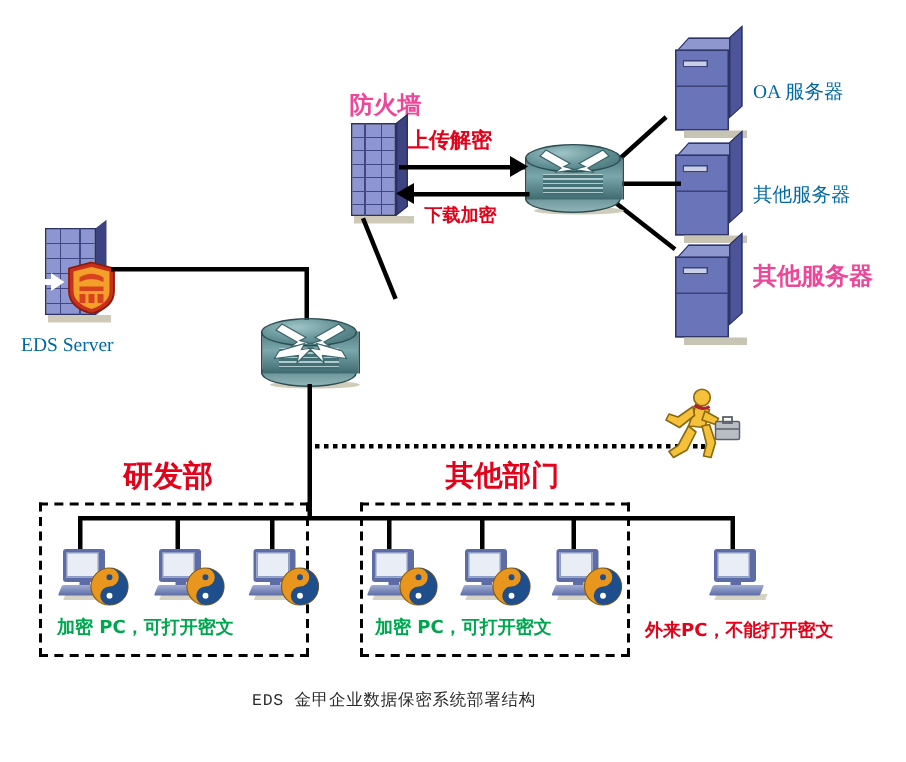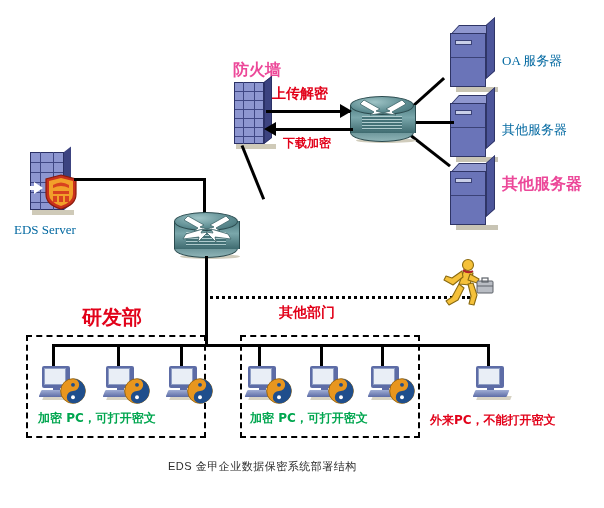--- a/index.html
+++ b/index.html
@@ -45,21 +45,21 @@
     font-family: "DejaVu Sans", "Liberation Sans", sans-serif;
     font-weight: bold;
   }
   .lbl-green {
     color: #00a64f;
     font-family: "DejaVu Sans", "Liberation Sans", sans-serif;
     font-weight: bold;
   }
   .caption {
     color: #2b2b2b;
-    font-family: Liberation Sans, sans-serif;
+    font-family: Liberation Mono, monospace;
     font-size: 11px;
     letter-spacing: 0.5px;
   }
 
   
   .group-box {
     position: absolute;
     border: 2px dashed #000000;
     box-sizing: border-box;
   }
@@ -399,21 +399,21 @@
       <rect x="45" y="20" width="6" height="4" fill="none" stroke="#5c6168" stroke-width="1.2"></rect>
       <line x1="40" y1="28" x2="56" y2="28" stroke="#5c6168" stroke-width="1"></line>
     </g>
     <path d="M26 12 Q31 16 36 13" fill="none" stroke="#b3212c" stroke-width="2"></path>
   </svg>
 
 
   <div class="lbl lbl-red" style="left:82px; top:304px; font-size:20px;">研发部</div>
   <div class="group-box" style="left:26px; top:335px; width:180px; height:103px;"></div>
 
-  <div class="lbl lbl-red" style="left:279px; top:304px; font-size:14px;">其他部门</div>
+  <div class="lbl lbl-red" style="left:297px; top:304px; font-size:19px;">其他部门</div>
   <div class="group-box" style="left:240px; top:335px; width:180px; height:103px;"></div>
 
   <div class="hline" style="left:52px; top:344px; width:438px;"></div>
 
   <div class="vline" style="left:52px;  top:344px; height:22px;"></div>
   <div class="vline" style="left:117px; top:344px; height:22px;"></div>
   <div class="vline" style="left:180px; top:344px; height:22px;"></div>
 
   <div class="vline" style="left:258px; top:344px; height:22px;"></div>
   <div class="vline" style="left:320px; top:344px; height:22px;"></div>

